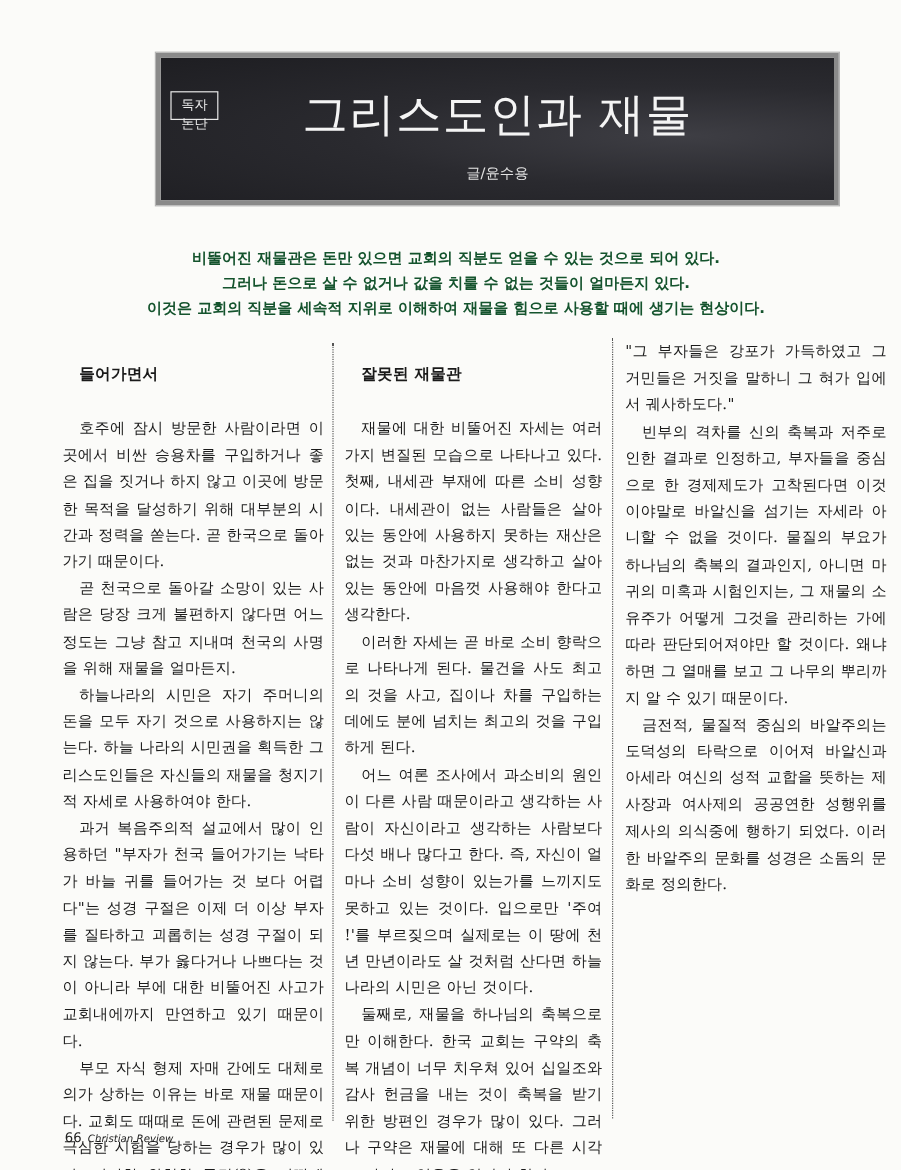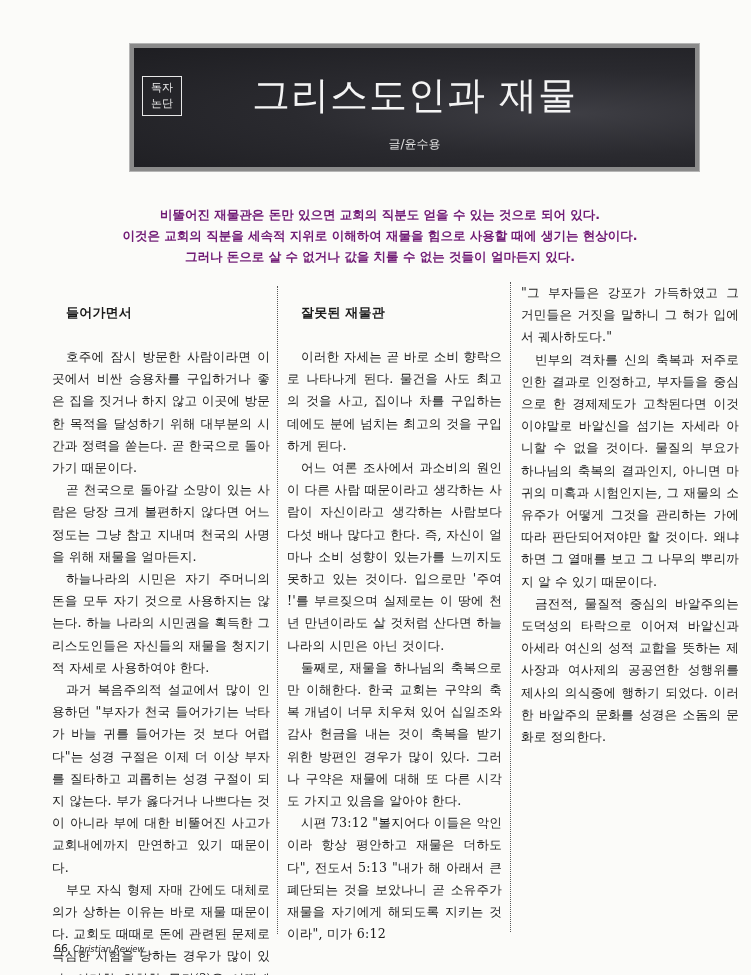--- a/index.html
+++ b/index.html
@@ -9,39 +9,39 @@
       font-family: "DejaVu Serif", serif;
     }
     .header-box {
       position: absolute; left: 130px; top: 44px; width: 569px; height: 127px;
       box-sizing: border-box;
       border: 4px solid #8a8a8a;
       outline: 1px solid #b5b5b5;
       background: radial-gradient(ellipse at 78% 55%, #3e3e44 0%, #2a2a2f 45%, #1e1e22 100%);
     }
     .section-tag {
-      position: absolute; left: 8px; top: 28px; width: 40px; height: 40px;
+      position: absolute; left: 8px; top: 28px; width: 40px; height: 24px;
       border: 1.5px solid #e8e8e8; box-sizing: border-box;
       color: #f0f0f0; font-family: "DejaVu Sans", sans-serif;
       font-size: 11px; line-height: 16px; text-align: center; padding-top: 3px;
     }
     .section-tag span { display: block; }
     .title {
       position: absolute; left: 0; right: 0; top: 22px; text-align: center;
       color: #f4f4f4; font-family: "DejaVu Sans", sans-serif;
       font-size: 38px; letter-spacing: 1px; font-weight: normal; 
     }
     .byline {
       position: absolute; left: 0; right: 0; top: 88px; text-align: center;
       color: #e2e2e2; font-family: "DejaVu Sans", sans-serif; font-size: 12px;
     }
     .lede {
       position: absolute; left: 120px; top: 204px; width: 520px; text-align: center;
       font-family: "DejaVu Sans", sans-serif; font-weight: bold; font-size: 12.5px;
-      line-height: 21px; color: #701a75;
+      line-height: 21px; color: #14532d;
     }
     .lede div { white-space: nowrap; }
     .col {
       position: absolute; top: 286px; font-size: 12.6px; line-height: 22.2px;
       text-align: justify; letter-spacing: 0.2px;
     }
     .col1 { left: 52px; width: 218px; }
     .col2 { left: 287px; width: 215px; }
     .col3 { left: 521px; width: 218px; top: 282px; }
     .col h2 {
@@ -69,37 +69,38 @@
   <div class="section-tag">
     <span>독자</span>
     <span>논단</span>
   </div>
   <div class="title">그리스도인과 재물</div>
   <div class="byline">글/윤수용</div>
 </div>
 
 <div class="lede">
   <div>비뚤어진 재물관은 돈만 있으면 교회의 직분도 얻을 수 있는 것으로 되어 있다.</div>
+  <div>그러나 돈으로 살 수 없거나 값을 치룰 수 없는 것들이 얼마든지 있다.</div>
   <div>이것은 교회의 직분을 세속적 지위로 이해하여 재물을 힘으로 사용할 때에 생기는 현상이다.</div>
-  <div>그러나 돈으로 살 수 없거나 값을 치룰 수 없는 것들이 얼마든지 있다.</div>
 </div>
 
 <div class="col col1">
   <h2>들어가면서</h2>
   <p>호주에 잠시 방문한 사람이라면 이곳에서 비싼 승용차를 구입하거나 좋은 집을 짓거나 하지 않고 이곳에 방문한 목적을 달성하기 위해 대부분의 시간과 정력을 쏟는다. 곧 한국으로 돌아가기 때문이다.</p>
   <p>곧 천국으로 돌아갈 소망이 있는 사람은 당장 크게 불편하지 않다면 어느 정도는 그냥 참고 지내며 천국의 사명을 위해 재물을 얼마든지.</p>
   <p>하늘나라의 시민은 자기 주머니의 돈을 모두 자기 것으로 사용하지는 않는다. 하늘 나라의 시민권을 획득한 그리스도인들은 자신들의 재물을 청지기적 자세로 사용하여야 한다.</p>
   <p>과거 복음주의적 설교에서 많이 인용하던 "부자가 천국 들어가기는 낙타가 바늘 귀를 들어가는 것 보다 어렵다"는 성경 구절은 이제 더 이상 부자를 질타하고 괴롭히는 성경 구절이 되지 않는다. 부가 옳다거나 나쁘다는 것이 아니라 부에 대한 비뚤어진 사고가 교회내에까지 만연하고 있기 때문이다.</p>
   <p>부모 자식 형제 자매 간에도 대체로 의가 상하는 이유는 바로 재물 때문이다. 교회도 때때로 돈에 관련된 문제로 극심한 시험을 당하는 경우가 많이 있다. 이러한 위험한 물건(?)을 어떻게 다루어야 할 것인가 ? 재물에 대해 잘못 이해하게 되면 교회에서나 사회에서 여러가지 문제를 초래하게 되고 결국은 자기와 이웃에게 까지 해를 입히게 되어 있다.</p>
 </div>
 
 <div class="divider div1"></div>
 
 <div class="col col2">
   <h2>잘못된 재물관</h2>
+  <p>재물에 대한 비뚤어진 자세는 여러가지 변질된 모습으로 나타나고 있다. 첫째, 내세관 부재에 따른 소비 성향이다. 내세관이 없는 사람들은 살아 있는 동안에 사용하지 못하는 재산은 없는 것과 마찬가지로 생각하고 살아 있는 동안에 마음껏 사용해야 한다고 생각한다.</p>
   <p>이러한 자세는 곧 바로 소비 향락으로 나타나게 된다. 물건을 사도 최고의 것을 사고, 집이나 차를 구입하는 데에도 분에 넘치는 최고의 것을 구입하게 된다.</p>
   <p>어느 여론 조사에서 과소비의 원인이 다른 사람 때문이라고 생각하는 사람이 자신이라고 생각하는 사람보다 다섯 배나 많다고 한다. 즉, 자신이 얼마나 소비 성향이 있는가를 느끼지도 못하고 있는 것이다. 입으로만 '주여 !'를 부르짖으며 실제로는 이 땅에 천년 만년이라도 살 것처럼 산다면 하늘 나라의 시민은 아닌 것이다.</p>
   <p>둘째로, 재물을 하나님의 축복으로만 이해한다. 한국 교회는 구약의 축복 개념이 너무 치우쳐 있어 십일조와 감사 헌금을 내는 것이 축복을 받기 위한 방편인 경우가 많이 있다. 그러나 구약은 재물에 대해 또 다른 시각도 가지고 있음을 알아야 한다.</p>
   <p>시편 73:12 "볼지어다 이들은 악인이라 항상 평안하고 재물은 더하도다", 전도서 5:13 "내가 해 아래서 큰 폐단되는 것을 보았나니 곧 소유주가 재물을 자기에게 해되도록 지키는 것이라", 미가 6:12</p>
 </div>
 
 <div class="divider div2"></div>
 
 <div class="col col3">
   <p class="noindent">"그 부자들은 강포가 가득하였고 그 거민들은 거짓을 말하니 그 혀가 입에서 궤사하도다."</p>

